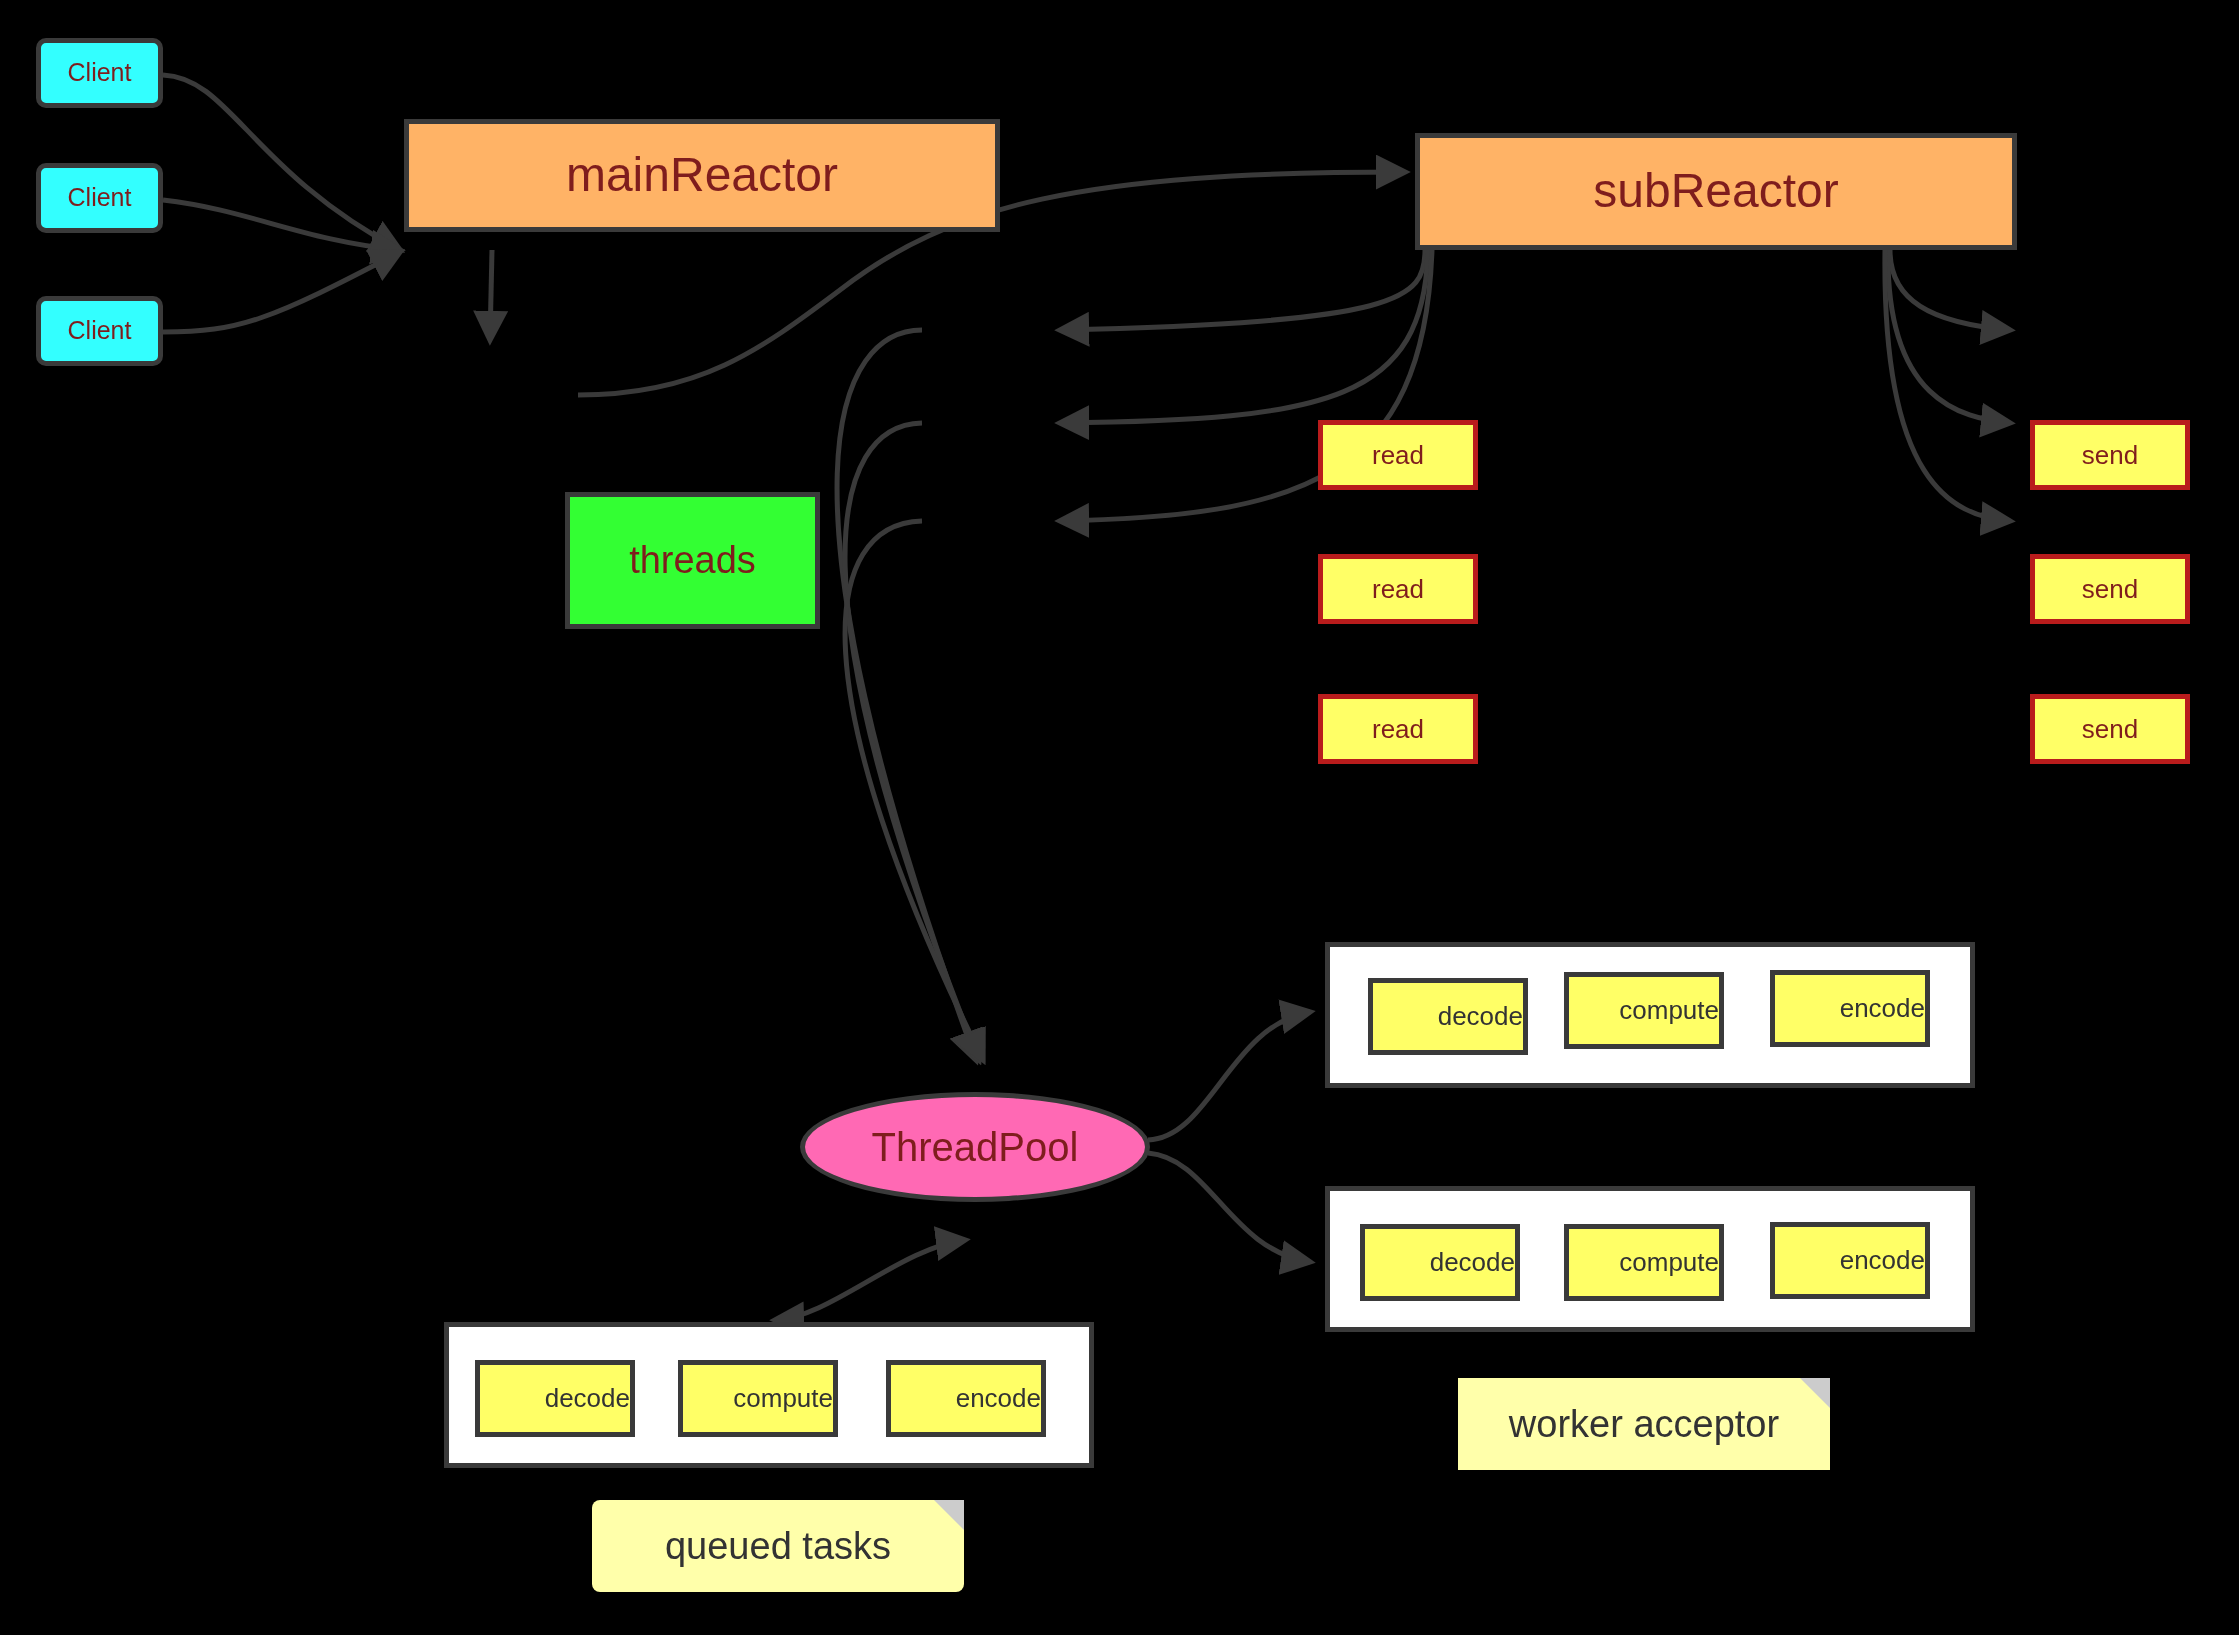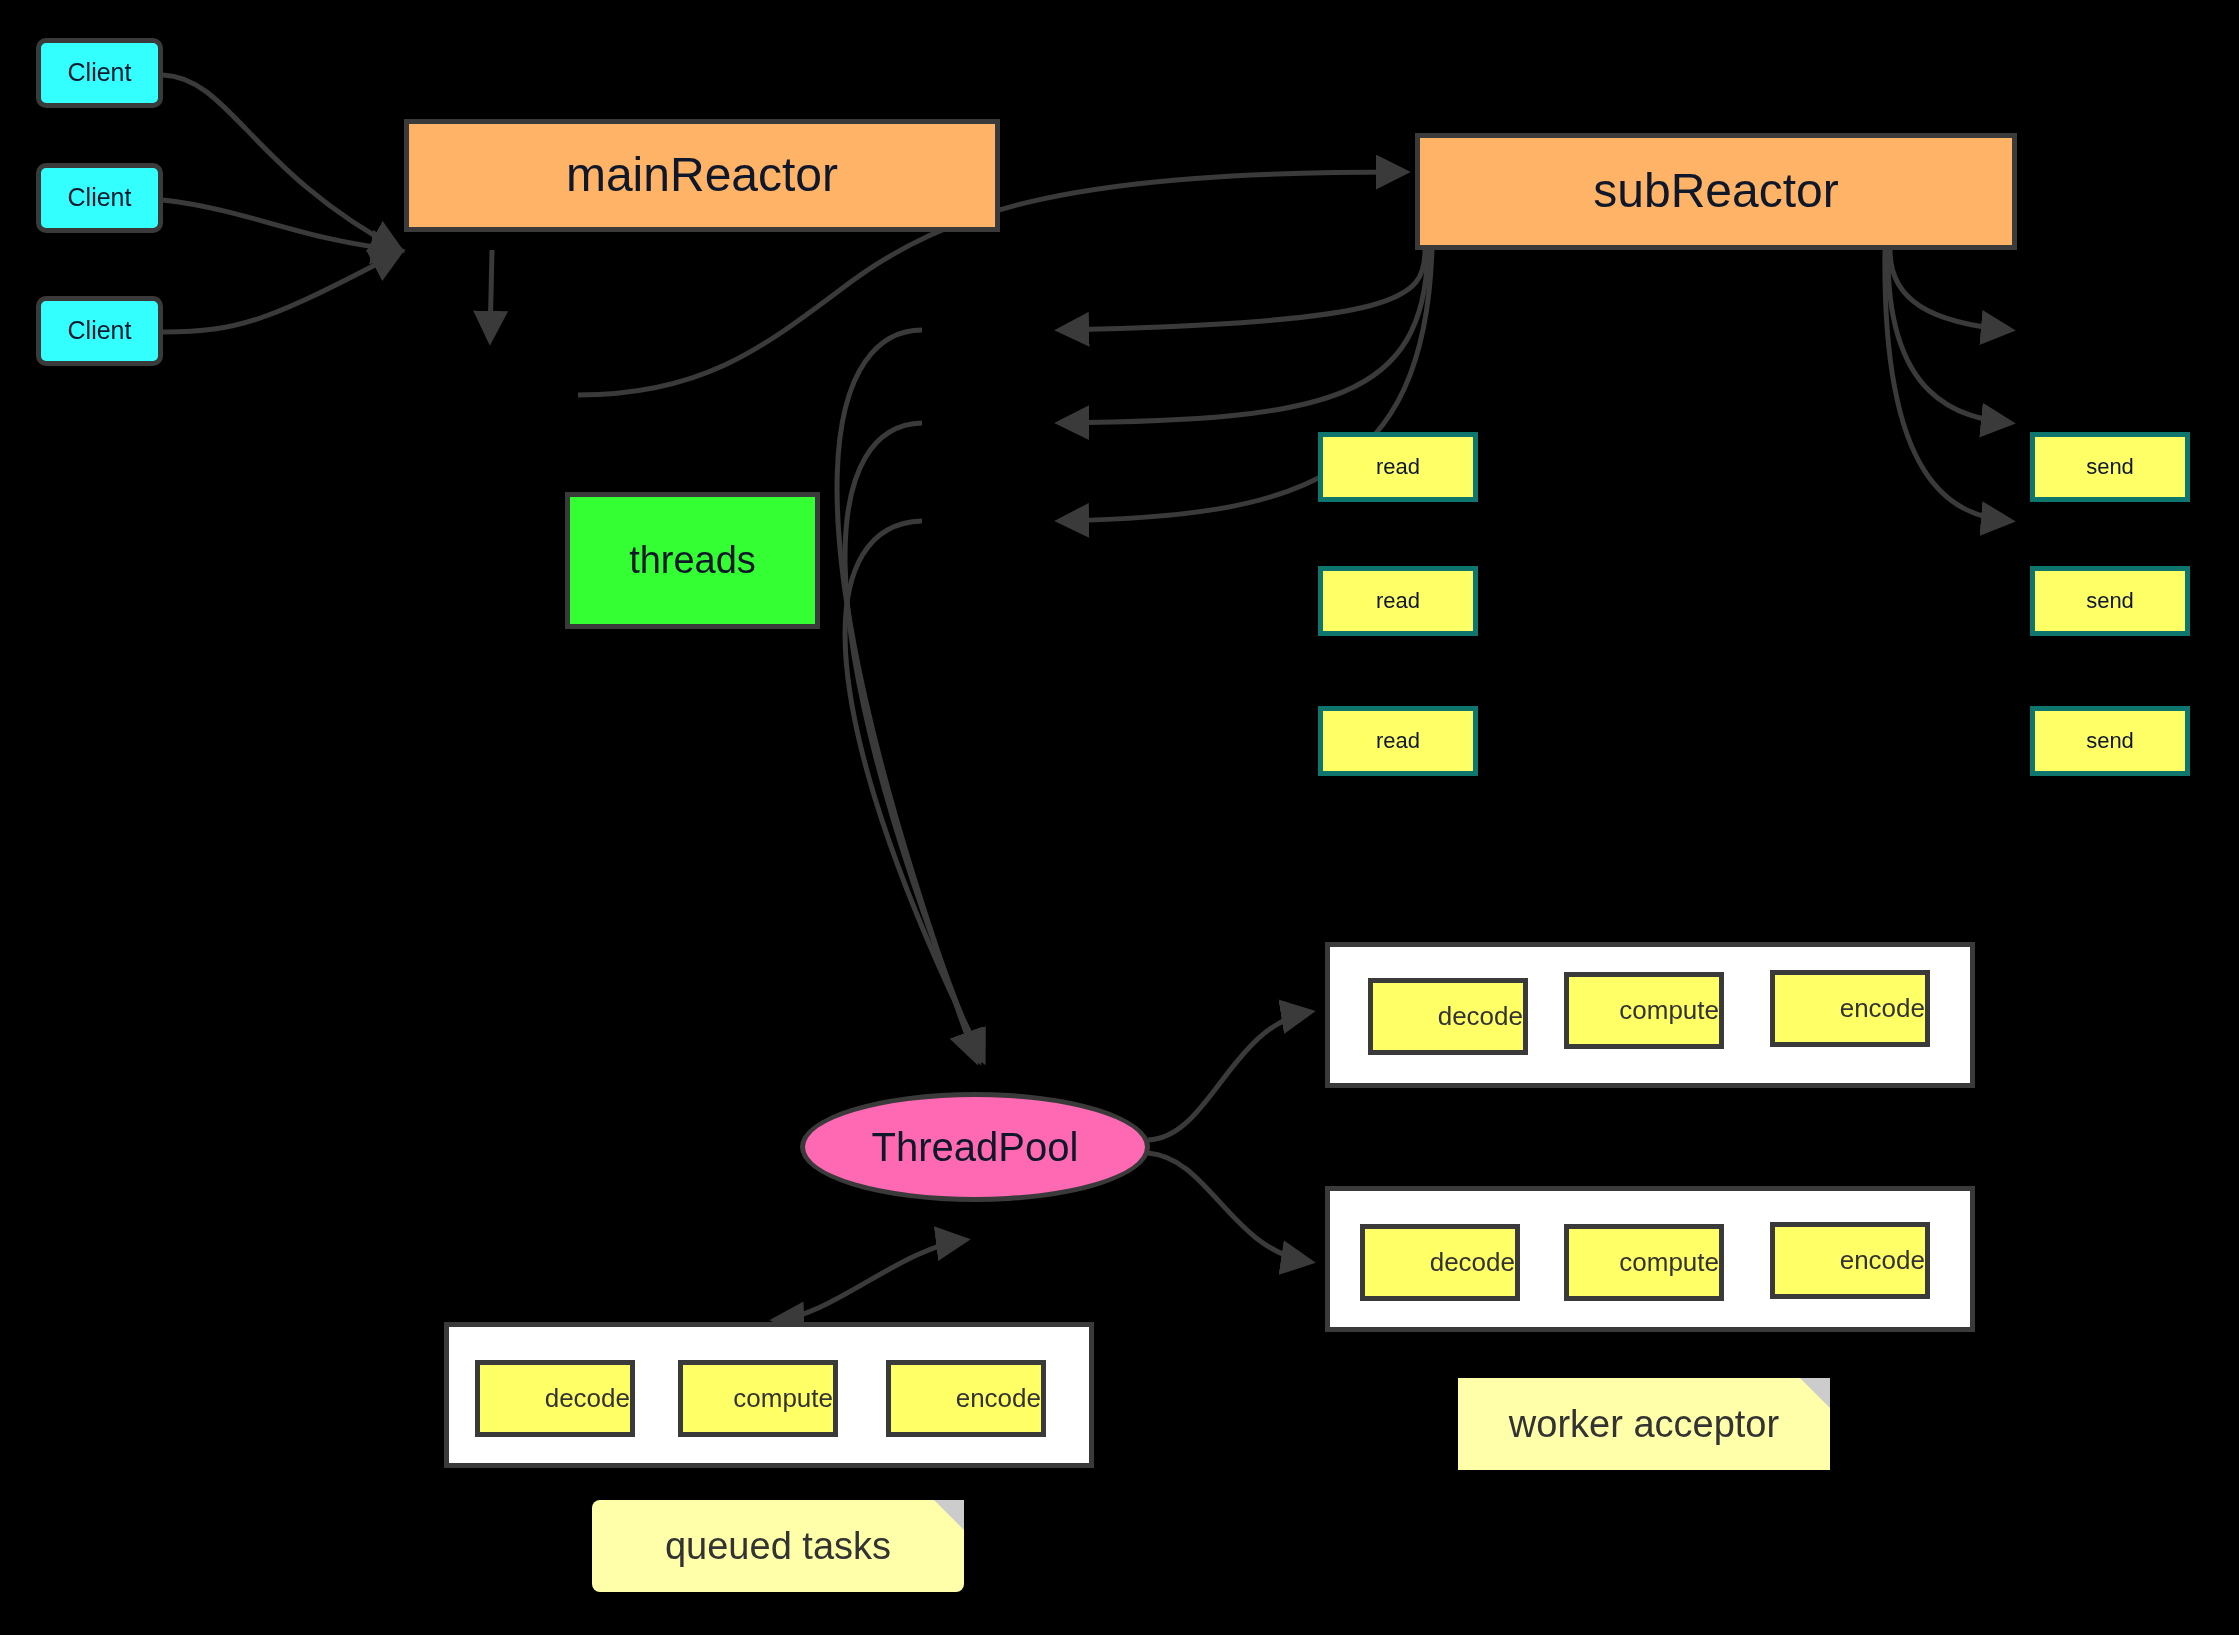--- a/index.html
+++ b/index.html
@@ -26,44 +26,43 @@
     height: 1635px;
     pointer-events: none;
   }
   .node {
     position: absolute;
     box-sizing: border-box;
     display: flex;
     align-items: center;
     justify-content: center;
     text-align: center;
-    color: #0f172a;
+    color: #7f1d1d;
     line-height: 1.1;
   }
   .n-client {
     background: #33FFFF;
     border: 5px solid #3A3A3A;
     border-radius: 10px;
     font-size: 25px;
   }
   .n-reactor {
     background: #FFB366;
     border: 5px solid #3A3A3A;
     font-size: 48px;
   }
   .n-acceptor {
     background: #33FF33;
     border: 5px solid #3A3A3A;
     font-size: 38px;
   }
   .n-io {
     background: #FFFF66;
-    border: 5px solid #0f766e;
-    font-size: 22px;
-    margin-top: 12px;
+    border: 5px solid #b91c1c;
+    font-size: 26px;
   }
   .n-pool {
     background: #FF69B4;
     border: 5px solid #3A3A3A;
     border-radius: 50%;
     font-size: 40px;
   }
   .n-container {
     background: #FFFFFF;
     border: 5px solid #3A3A3A;

